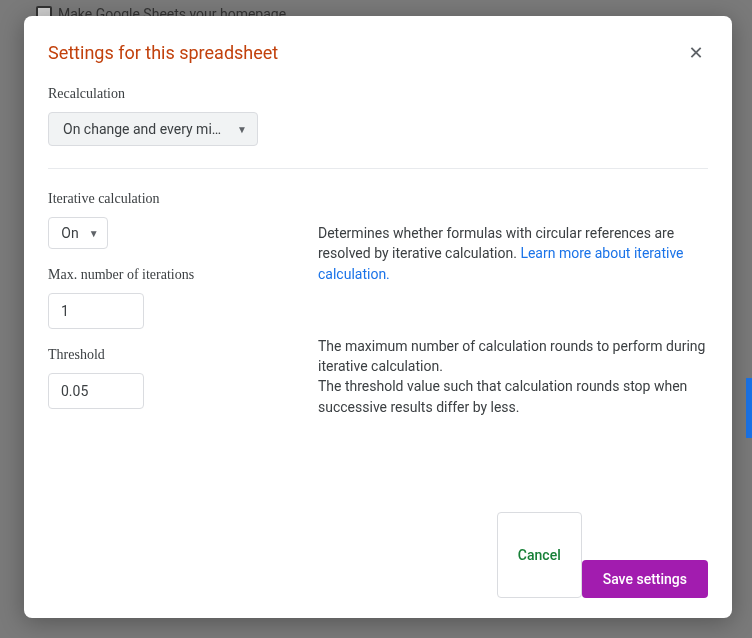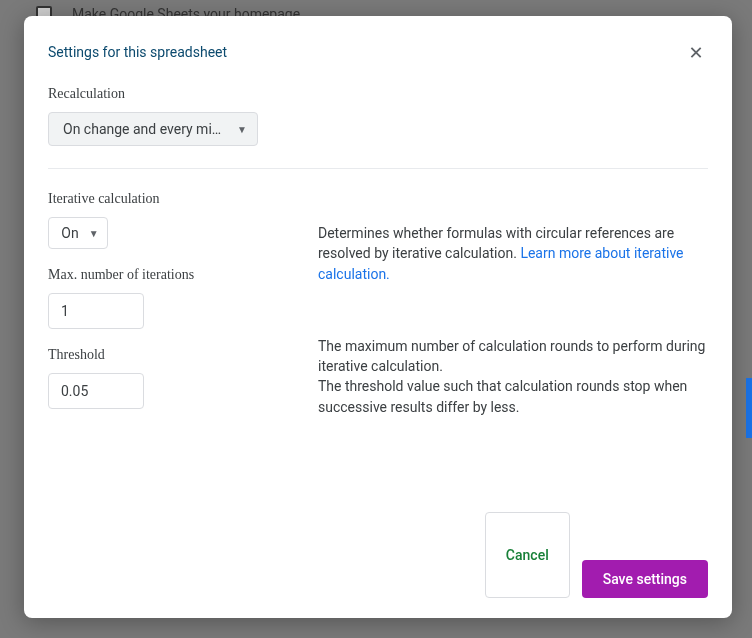--- a/index.html
+++ b/index.html
@@ -33,23 +33,23 @@
       flex-direction: column;
       padding: 24px 24px 20px 24px;
     }
     .dialog-header {
       display: flex;
       justify-content: space-between;
       align-items: center;
       margin-bottom: 22px;
     }
     .dialog-title {
-      font-size: 14px;
+      font-size: 18px;
       font-weight: 400;
-      color: #0c4a6e;
+      color: #c2410c;
     }
     .close-btn {
       width: 24px;
       height: 24px;
       cursor: pointer;
       color: #5f6368;
       display: flex;
       align-items: center;
       justify-content: center;
       font-size: 18px;
@@ -141,21 +141,20 @@
       margin: 22px 0;
     }
     .link {
       color: #1a73e8;
       text-decoration: none;
       cursor: pointer;
     }
     .footer {
       display: flex;
       justify-content: flex-end;
-      gap: 12px;
       margin-top: 20px;
     }
     .btn {
       padding: 10px 20px;
       border-radius: 4px;
       font-size: 14px;
       font-weight: 500;
       cursor: pointer;
       border: 1px solid transparent;
       font-family: inherit;
@@ -184,21 +183,21 @@
       left:36px;
       width:16px;
       height:16px;
       border:2px solid #333;
       border-radius:2px;
       background:#cfcfcf;
     }
     .bg-text{
       position:absolute;
       top:6px;
-      left:72px;
+      left:58px;
       font-size:14px;
       color:#333;
     }
     .side-blue{
       position:absolute;
       right:0;
       top:378px;
       width:6px;
       height:60px;
       background:#1a73e8;

